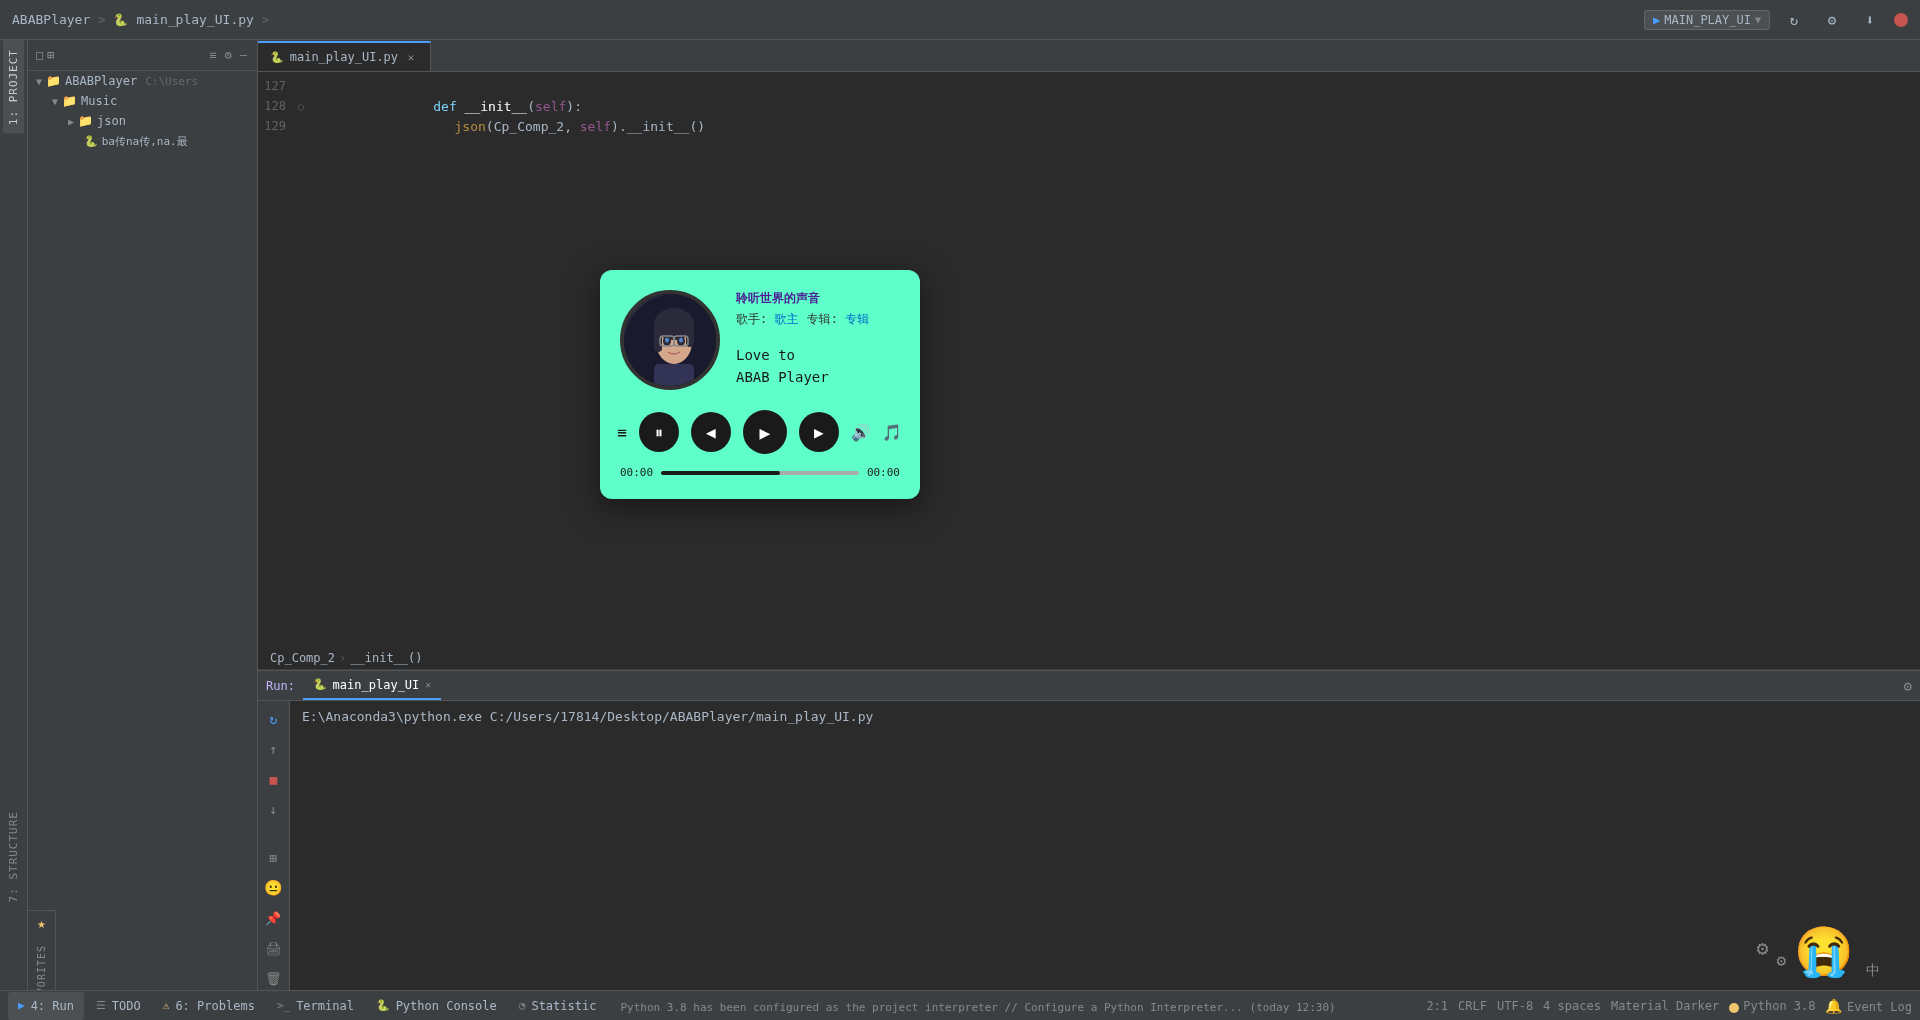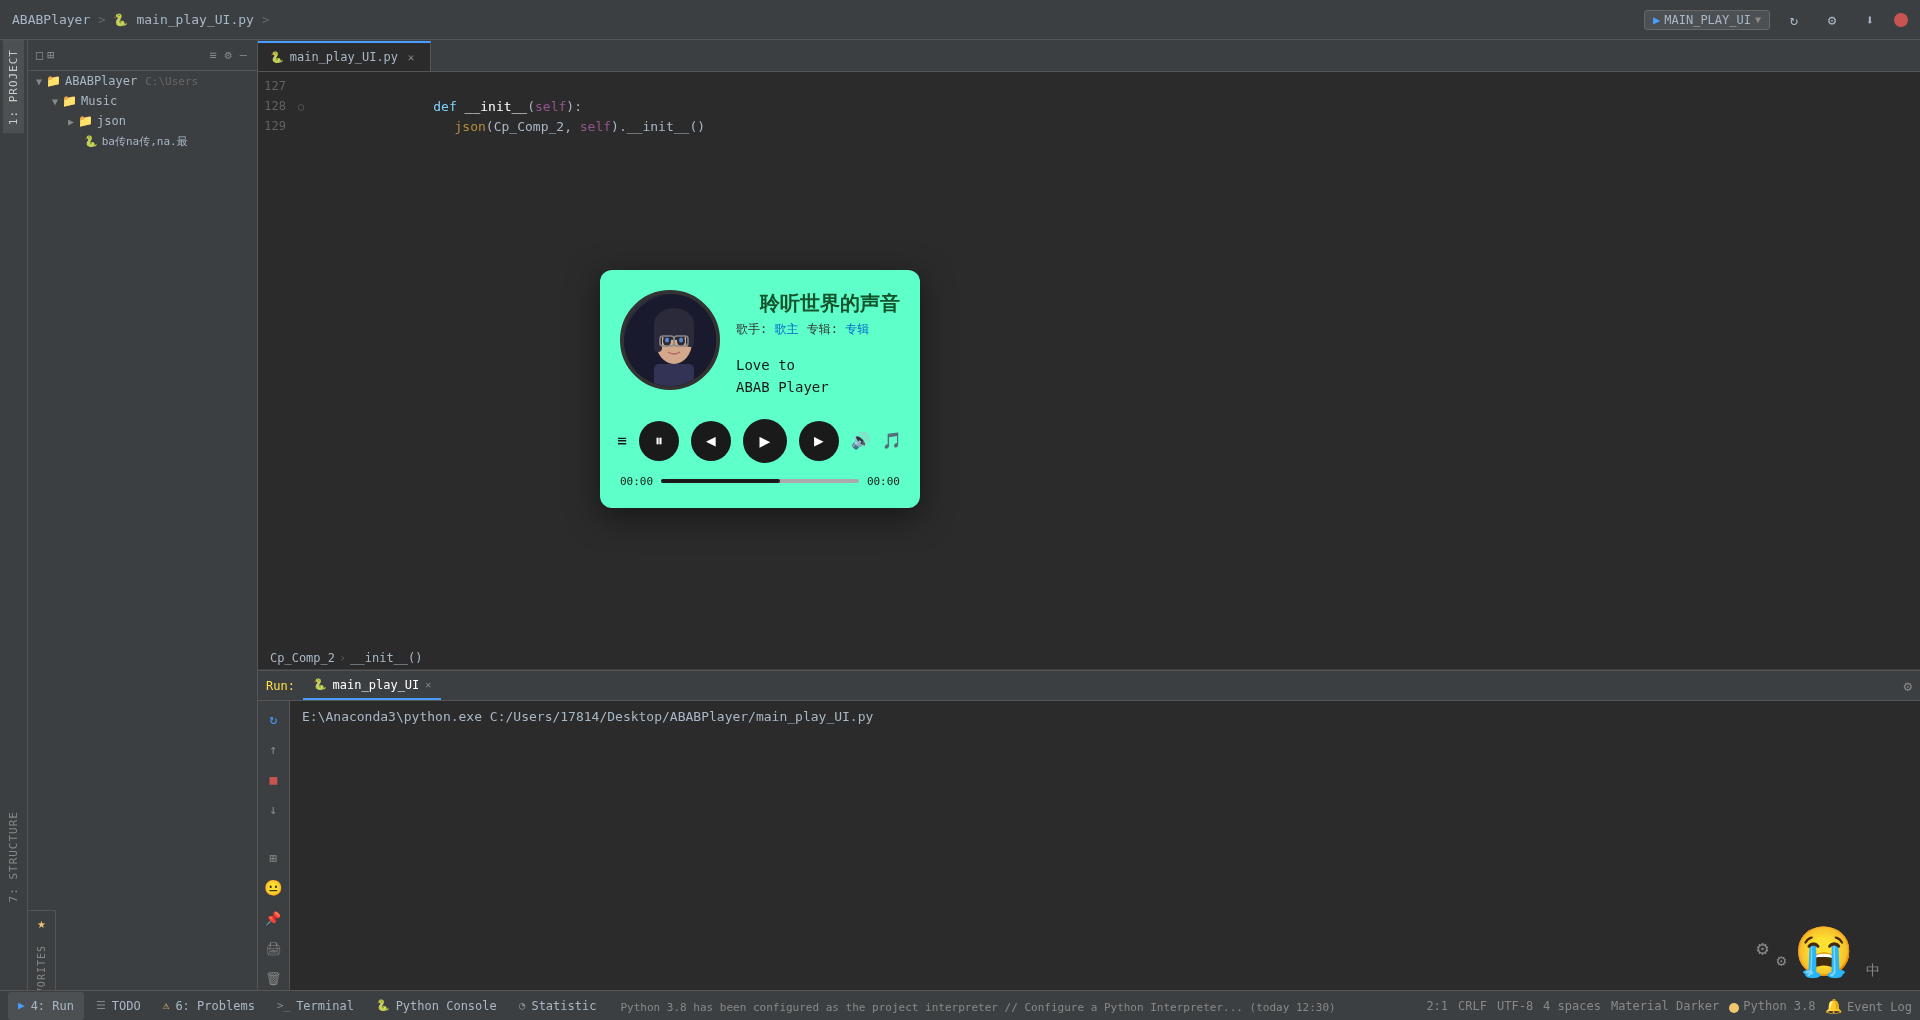--- a/index.html
+++ b/index.html
@@ -243,21 +243,21 @@
       height: 30px;
       background: #3c3f41;
       display: flex;
       align-items: center;
       padding: 0 8px;
       gap: 8px;
       border-bottom: 1px solid #555;
     }
     .run-label {
       font-size: 12px;
-      color: #fde047;
+      color: #c4b5fd;
     }
     .run-tab {
       height: 28px;
       padding: 0 10px;
       display: flex;
       align-items: center;
       gap: 6px;
       font-size: 12px;
       cursor: pointer;
       color: #a9b7c6;
@@ -348,24 +348,23 @@
       border-radius: 50%;
       position: relative;
     }
     .player-info {
       flex: 1;
       display: flex;
       flex-direction: column;
       gap: 4px;
     }
     .song-title-cn {
-      font-size: 20px;
-      color: #14532d;
+      font-size: 12px;
+      color: #4c1d95;
       font-weight: bold;
-      text-align: right;
     }
     .song-meta {
       font-size: 12px;
       color: #333;
     }
     .song-meta a {
       color: #0066cc;
       text-decoration: none;
     }
     .song-love {

